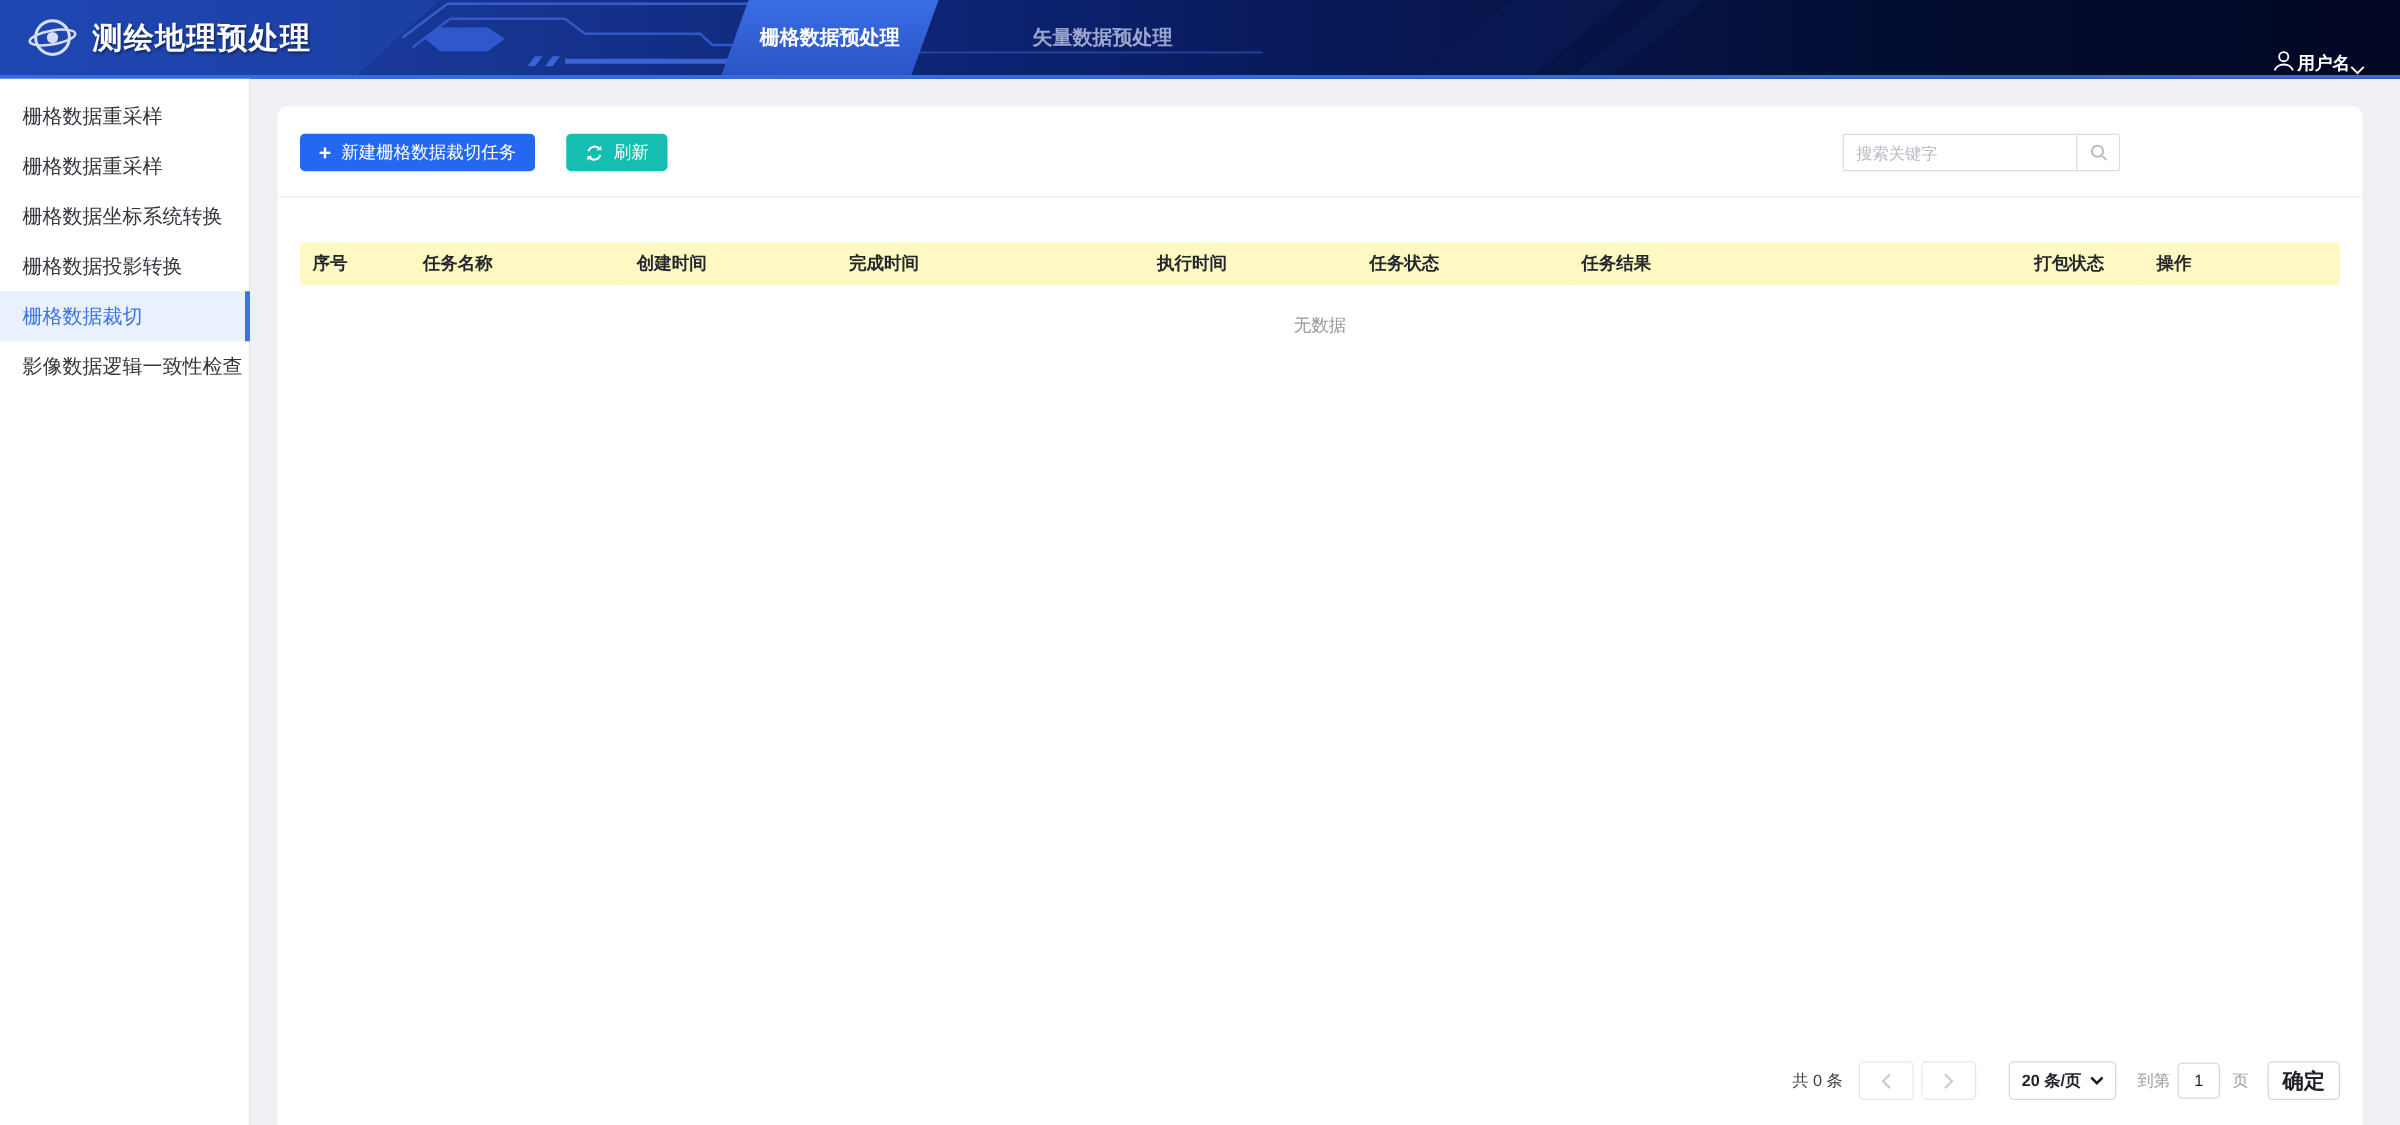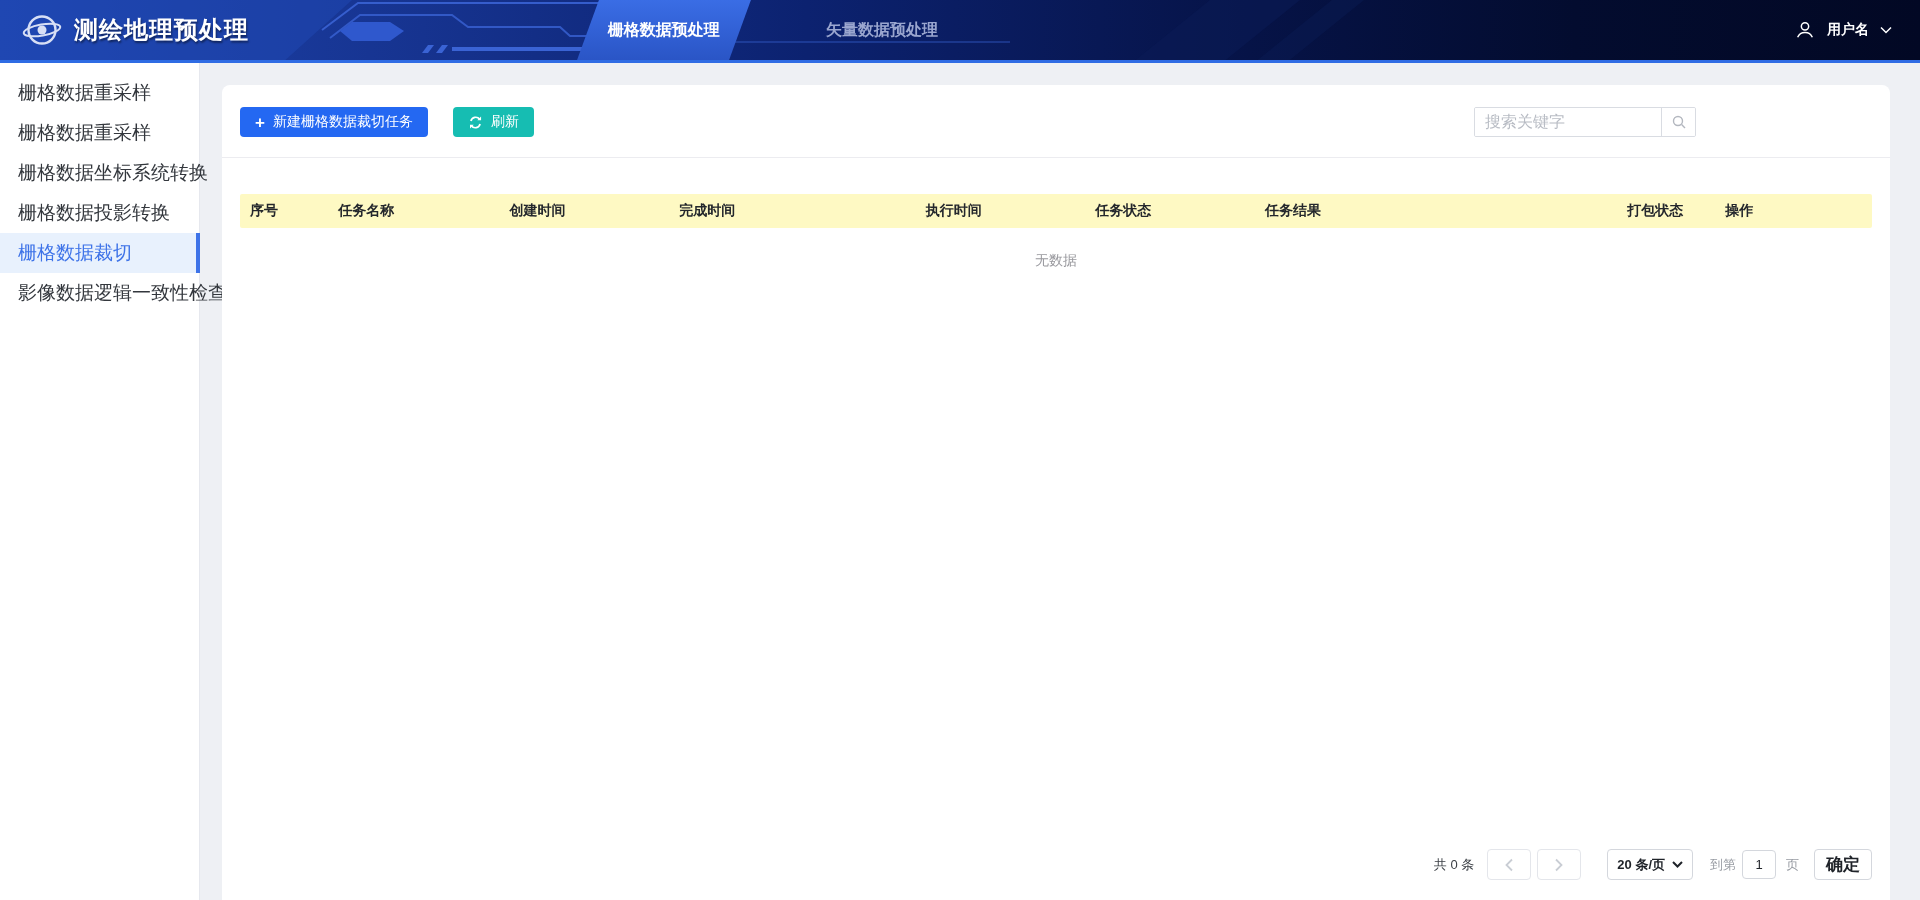--- a/index.html
+++ b/index.html
@@ -33,54 +33,54 @@
   }
   .tab-active .tab-label {
     transform:skewX(20deg); color:#fff; font-size:16px; font-weight:700; white-space:nowrap;
   }
   .tab-inactive {
     position:absolute; left:762px; top:0; width:176px; height:60px; z-index:2;
     display:flex; align-items:center; justify-content:flex-end; cursor:pointer;
   }
   .tab-inactive .tab-label { color:#9aa6cf; font-size:16px; font-weight:700; white-space:nowrap; }
 
-  .user-block { position:absolute; right:28px; top:0; height:60px; display:flex; align-items:center; gap:11px; z-index:3; cursor:pointer; }
+  .user-block { position:absolute; right:28px; top:0; height:60px; display:flex; align-items:flex-end; z-index:3; cursor:pointer; }
   .user-name { color:#fff; font-size:14px; font-weight:600; }
 
   
   .page-body { flex:1; display:flex; min-height:0; }
 
   .sidebar {
     width:200px; flex:0 0 200px; background:#fff; border-right:1px solid #e6e8ee;
     padding-top:10px; position:relative;
   }
   .side-item {
     height:40px; display:flex; align-items:center; padding-left:18px;
-    font-size:19px; color:#33373d; cursor:pointer; position:relative; white-space:nowrap;
+    font-size:16px; color:#33373d; cursor:pointer; position:relative; white-space:nowrap;
   }
   .side-item.active { background:#e8f1fd; color:#3e73e8; }
   .side-item.active::after {
     content:""; position:absolute; right:-1px; top:0; width:4px; height:100%; background:#3e73e8;
   }
 
   .main { flex:1; min-width:0; padding:22px 30px 0 22px; }
   .card { background:#fff; border-radius:8px 8px 0 0; height:100%; position:relative; }
 
   
   .toolbar { display:flex; align-items:center; padding:22px 18px 20px 18px; border-bottom:1px solid #ececf0; }
   .btn { height:30px; border:none; border-radius:4px; display:inline-flex; align-items:center; gap:8px; font-size:14px; color:#fff; cursor:pointer; padding:0 15px; font-family:inherit; }
   .btn-primary { background:#2468f2; }
   .btn-teal { background:#16bdb2; margin-left:25px; }
   .plus-glyph { font-size:17px; font-weight:700; line-height:1; }
 
   .search-group {
     margin-left:auto; margin-right:176px; display:flex; height:30px;
     border:1px solid #d9dce2; border-radius:2px; background:#fff; overflow:hidden;
   }
-  .search-input { border:none; outline:none; width:186px; padding:0 10px; font-size:16px; color:#333; font-family:inherit; }
+  .search-input { border:none; outline:none; width:186px; padding:0 10px; font-size:13px; color:#333; font-family:inherit; }
   .search-input::placeholder { color:#b8bcc4; }
   .search-btn { width:34px; border:none; border-left:1px solid #d9dce2; background:#fff; display:flex; align-items:center; justify-content:center; cursor:pointer; }
 
   
   .table-wrap { padding:36px 18px 0 18px; }
   table.task-table { width:100%; border-collapse:collapse; table-layout:fixed; }
   .task-table th {
     background:#fef9c3; height:34px; text-align:left; font-size:14px; font-weight:700;
     color:#24272c; padding:0 10px; white-space:nowrap;
   }

